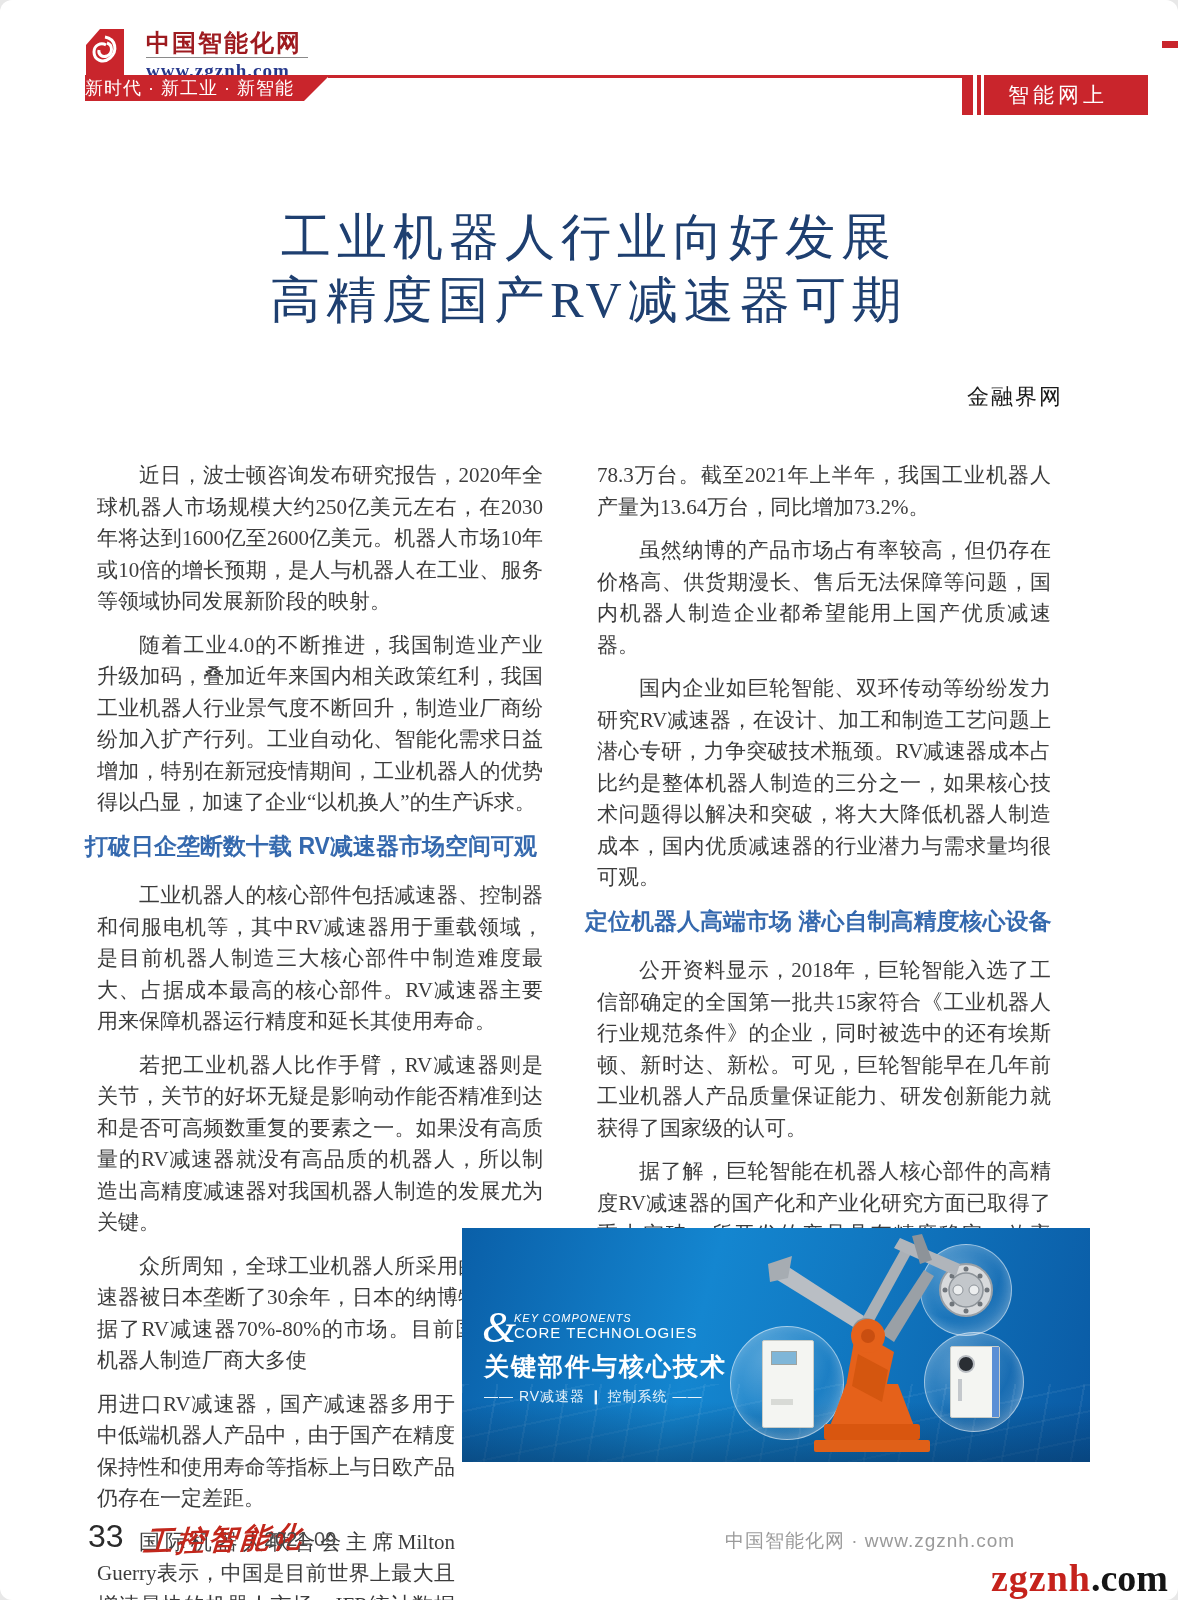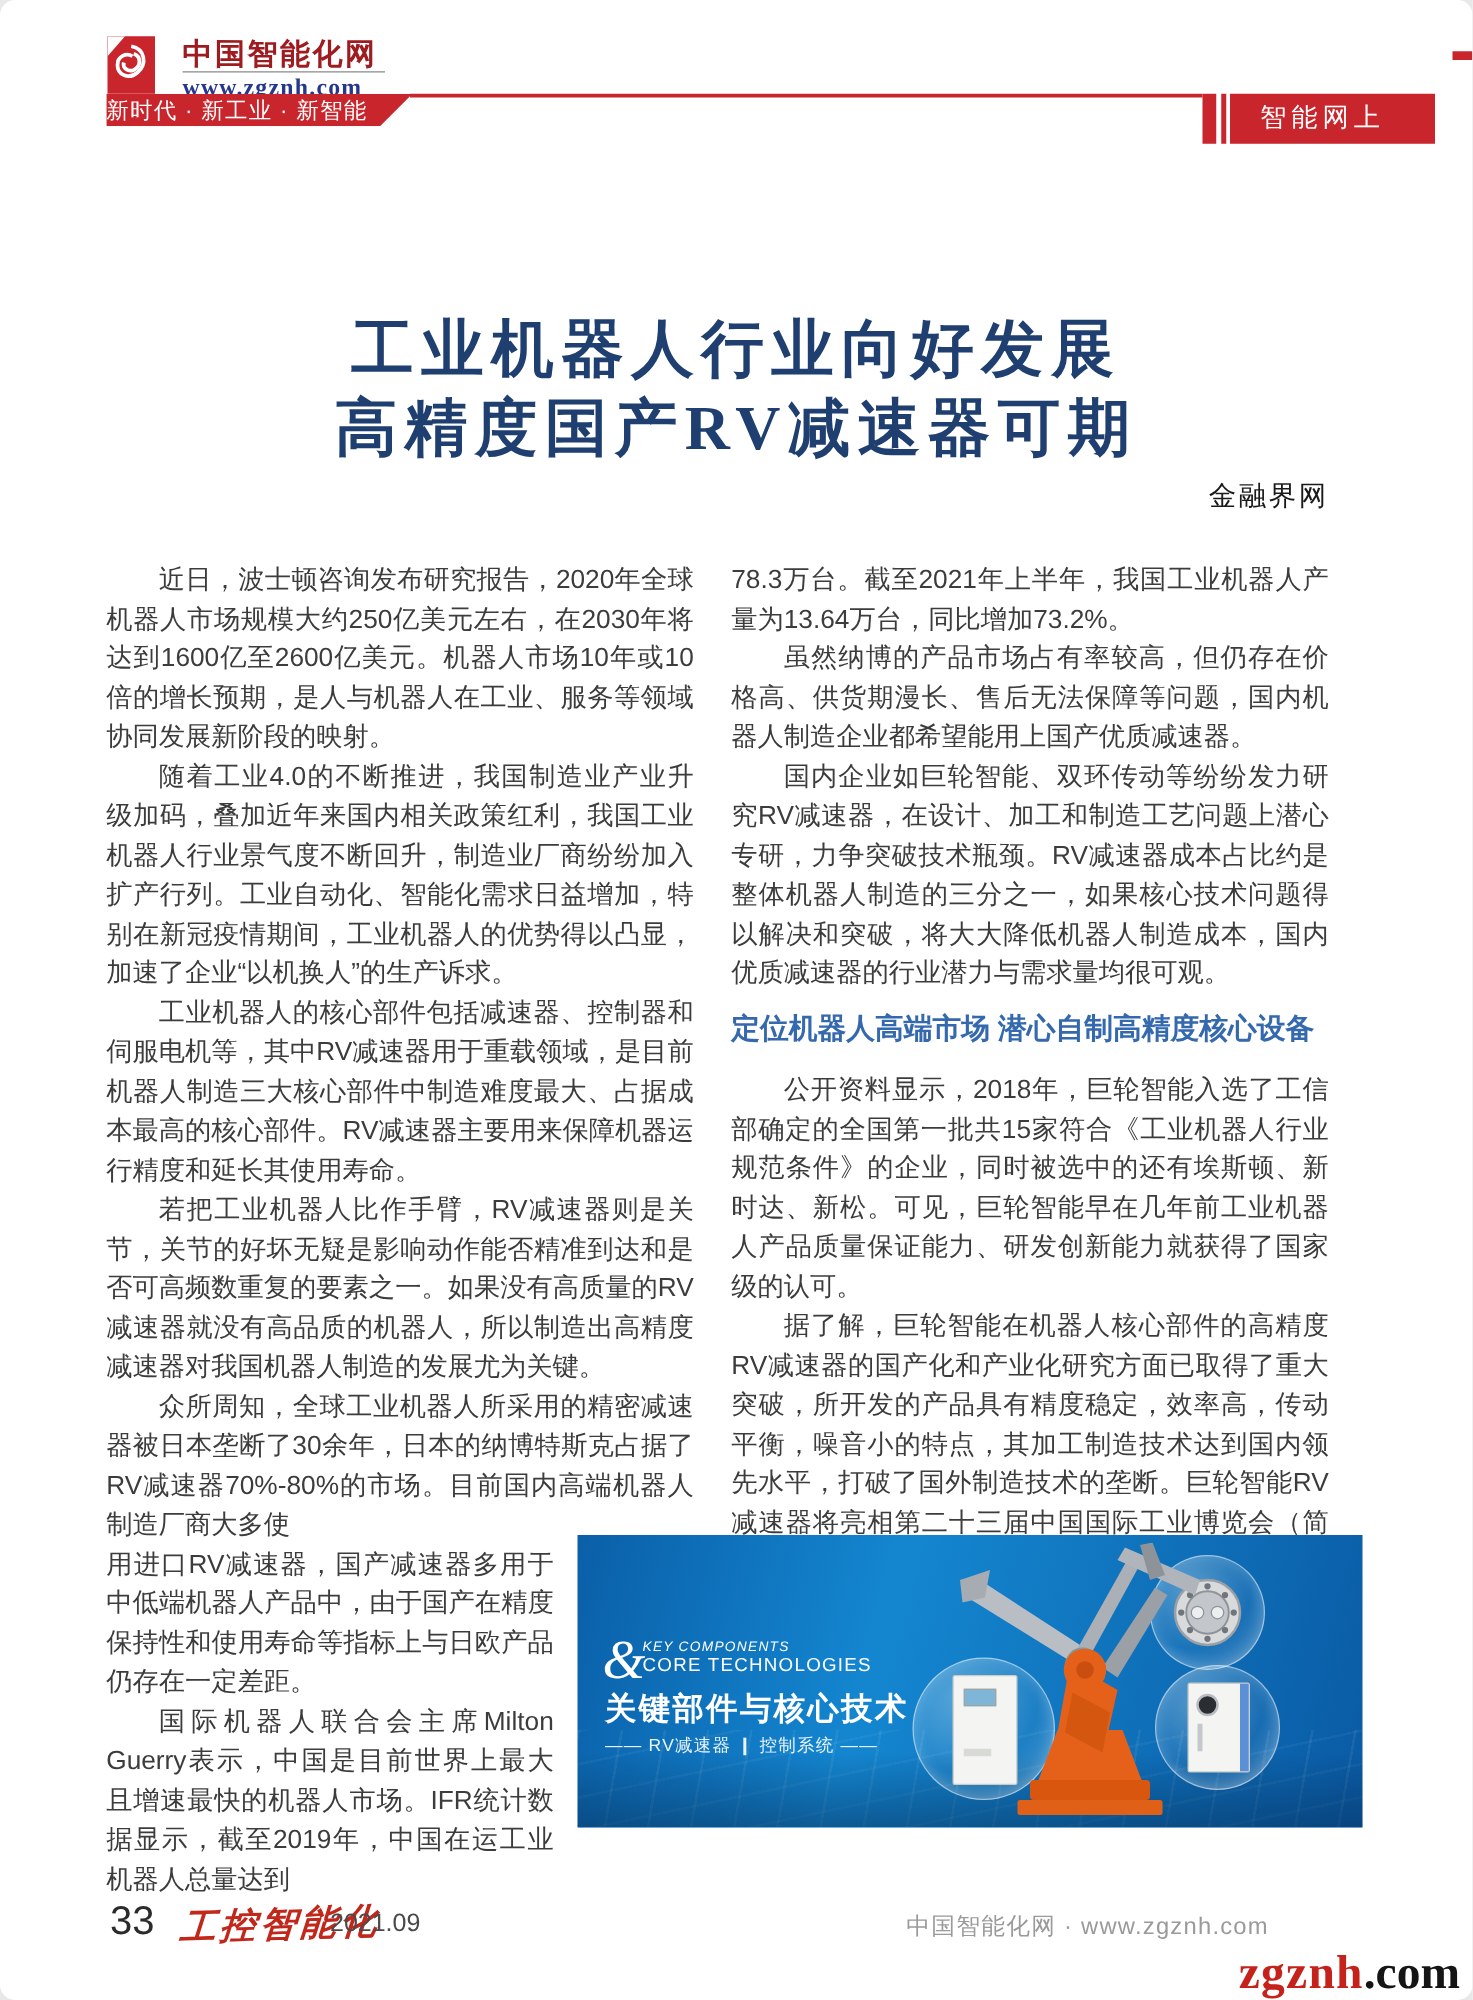--- a/index.html
+++ b/index.html
@@ -19,31 +19,31 @@
           clip-path:polygon(0 0,100% 0,calc(100% - 26px) 100%,0 100%);}
   .hline{position:absolute;left:328px;top:75px;width:634px;height:3px;background:#c9252c;}
   .tag-bar-thick{position:absolute;left:962px;top:75px;width:11px;height:40px;background:#c9252c;}
   .tag-bar-thin{position:absolute;left:977px;top:75px;width:4px;height:40px;background:#c9252c;}
   .corner-tag{position:absolute;left:984px;top:75px;width:164px;height:40px;background:#c9252c;
               color:#fff;font-size:21px;line-height:40px;padding-left:24px;letter-spacing:4px;box-sizing:border-box;}
   .corner-sliver{position:absolute;left:1162px;top:41px;width:16px;height:7px;background:#c9252c;}
 
   
   .title{position:absolute;left:0;top:206px;width:100%;text-align:center;
-         font-family:"Liberation Serif",serif;font-weight:bold;color:#1e3f70;
-         font-size:50px;line-height:63px;letter-spacing:6px;margin-top:42px;}
+         font-family:"Liberation Serif",serif;font-weight:normal;color:#1e3f70;
+         font-size:50px;line-height:63px;letter-spacing:6px;}
   .byline{position:absolute;left:585px;top:382px;width:478px;text-align:right;
           font-family:"Liberation Serif",serif;font-size:22px;color:#1a1a1a;letter-spacing:2px;}
 
   
   .col{position:absolute;top:448px;font-size:21px;line-height:31.5px;color:#3c3c3c;
        text-align:justify;}
   .col-left{left:85px;width:470px;}
   .col-right{left:585px;width:478px;}
-  .col p{margin:0;text-indent:2em;}
+  .col p{margin:12px;text-indent:2em;font-family:Liberation Serif, serif;}
   .col p.cont{text-indent:0;}
   .col p.narrow{width:358px;}
   .col h3{font-size:23px;color:#3569ae;margin:12px 0 18px;font-weight:bold;letter-spacing:0;
           text-align:left;white-space:nowrap;}
 
   
   .banner{position:absolute;left:462px;top:1228px;width:628px;height:234px;overflow:hidden;
           background:linear-gradient(105deg,#0a5fa8 0%,#1486d0 38%,#1179c2 58%,#0a5aa4 100%);}
   .banner .grid{position:absolute;left:0;bottom:0;width:100%;height:78px;opacity:.55;
      background:repeating-linear-gradient(100deg,rgba(255,255,255,.12) 0 2px,transparent 2px 34px),
@@ -114,20 +114,21 @@
 
   <div class="title">
     <div>工业机器人行业向好发展</div>
     <div>高精度国产RV减速器可期</div>
   </div>
   <div class="byline">金融界网</div>
 
   <div class="col col-left">
     <p>近日，波士顿咨询发布研究报告，2020年全球机器人市场规模大约250亿美元左右，在2030年将达到1600亿至2600亿美元。机器人市场10年或10倍的增长预期，是人与机器人在工业、服务等领域协同发展新阶段的映射。</p>
     <p>随着工业4.0的不断推进，我国制造业产业升级加码，叠加近年来国内相关政策红利，我国工业机器人行业景气度不断回升，制造业厂商纷纷加入扩产行列。工业自动化、智能化需求日益增加，特别在新冠疫情期间，工业机器人的优势得以凸显，加速了企业“以机换人”的生产诉求。</p>
+    <h3>打破日企垄断数十载 RV减速器市场空间可观</h3>
     <p>工业机器人的核心部件包括减速器、控制器和伺服电机等，其中RV减速器用于重载领域，是目前机器人制造三大核心部件中制造难度最大、占据成本最高的核心部件。RV减速器主要用来保障机器运行精度和延长其使用寿命。</p>
     <p>若把工业机器人比作手臂，RV减速器则是关节，关节的好坏无疑是影响动作能否精准到达和是否可高频数重复的要素之一。如果没有高质量的RV减速器就没有高品质的机器人，所以制造出高精度减速器对我国机器人制造的发展尤为关键。</p>
     <p>众所周知，全球工业机器人所采用的精密减速器被日本垄断了30余年，日本的纳博特斯克占据了RV减速器70%-80%的市场。目前国内高端机器人制造厂商大多使</p>
     <p class="cont narrow">用进口RV减速器，国产减速器多用于中低端机器人产品中，由于国产在精度保持性和使用寿命等指标上与日欧产品仍存在一定差距。</p>
     <p class="narrow">国际机器人联合会主席Milton Guerry表示，中国是目前世界上最大且增速最快的机器人市场。IFR统计数据显示，截至2019年，中国在运工业机器人总量达到</p>
   </div>
 
   <div class="col col-right">
     <p class="cont">78.3万台。截至2021年上半年，我国工业机器人产量为13.64万台，同比增加73.2%。</p>
     <p>虽然纳博的产品市场占有率较高，但仍存在价格高、供货期漫长、售后无法保障等问题，国内机器人制造企业都希望能用上国产优质减速器。</p>

